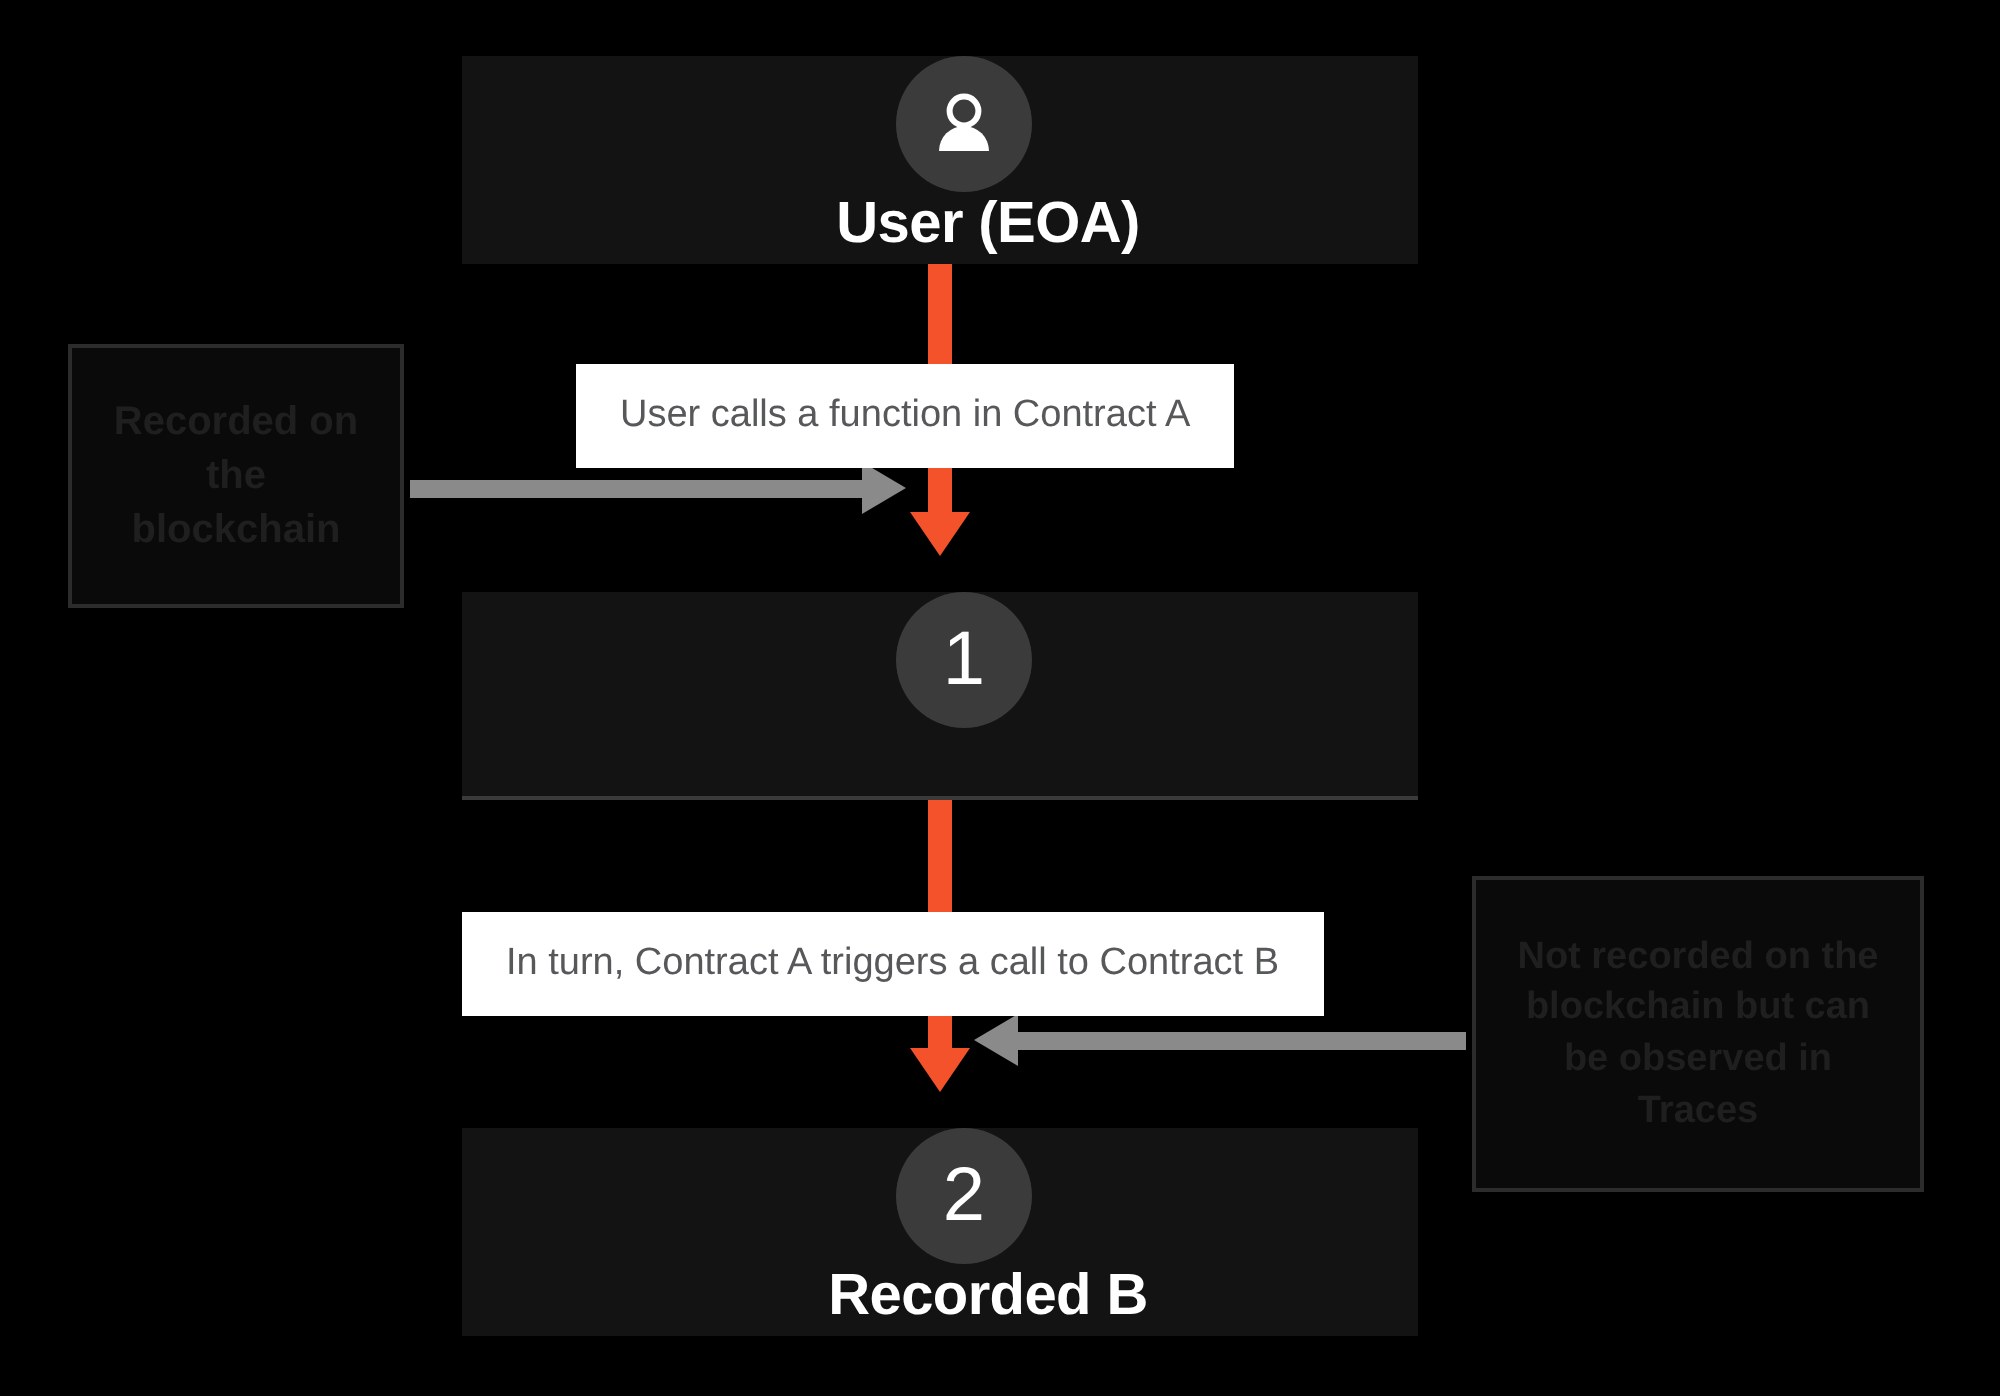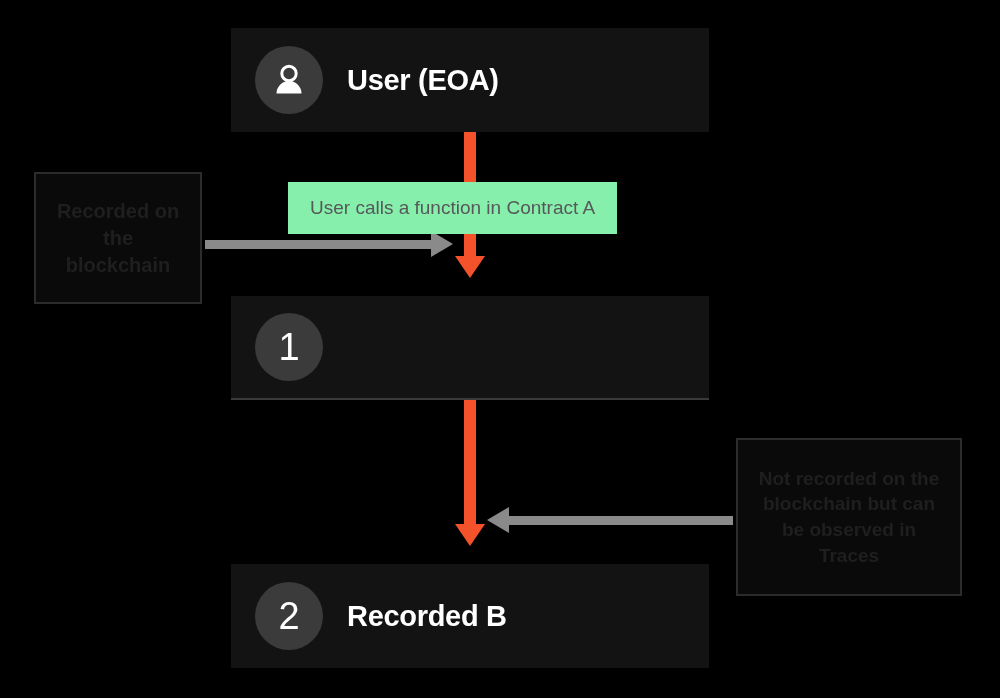--- a/index.html
+++ b/index.html
@@ -23,20 +23,21 @@
   .node {
     position: absolute;
     left: 231px;
     width: 478px;
     background: #131313;
     display: flex;
     align-items: center;
     box-sizing: border-box;
     padding-left: 24px;
     z-index: 3;
+    flex-direction: column;
   }
   .node-user   { top: 28px;  height: 104px; }
   .node-a      { top: 296px; height: 104px; border-bottom: 2px solid #3a3a3a; }
   .node-b      { top: 564px; height: 104px; }
 
   .node-badge {
     width: 68px;
     height: 68px;
     border-radius: 50%;
     background: #3b3b3b;
@@ -55,21 +56,21 @@
     color: #ffffff;
     font-size: 29px;
     font-weight: bold;
     letter-spacing: -0.3px;
     white-space: nowrap;
   }
 
   
   .caption {
     position: absolute;
-    background: #86efac;
+    background: #ffffff;
     color: #57585a;
     font-size: 19px;
     display: flex;
     align-items: center;
     box-sizing: border-box;
     padding: 0 22px;
     z-index: 4;
     white-space: nowrap;
   }
   .caption-1 { left: 288px; top: 182px; height: 52px; }
@@ -185,17 +186,18 @@
   <div class="node node-a">
     <div class="node-badge">1</div>
   </div>
 
   <div class="node node-b">
     <div class="node-badge">2</div>
     <div class="node-label">Recorded B</div>
   </div>
 
   <div class="caption caption-1">User calls a function in Contract A</div>
+  <div class="caption caption-2">In turn, Contract A triggers a call to Contract B</div>
 
   <div class="callout callout-left">Recorded on the blockchain</div>
   <div class="callout callout-right">Not recorded on the blockchain but can be observed in Traces</div>
 
 </div>
 
 </body></html>

